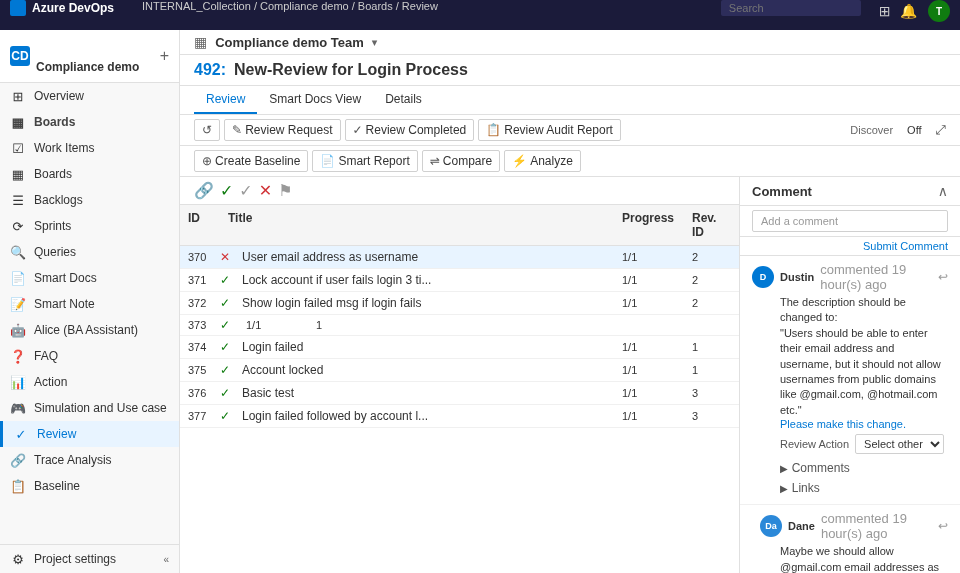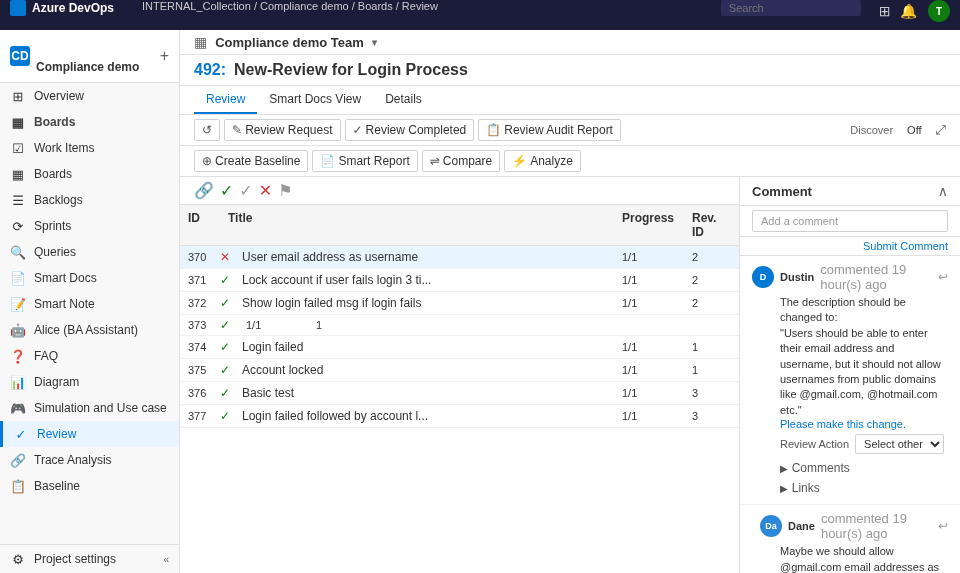--- a/index.html
+++ b/index.html
@@ -186,21 +186,21 @@
     <div class="sidebar-item">
       <span class="sidebar-icon">🤖</span>
       <span class="sidebar-label">Alice (BA Assistant)</span>
     </div>
     <div class="sidebar-item">
       <span class="sidebar-icon">❓</span>
       <span class="sidebar-label">FAQ</span>
     </div>
     <div class="sidebar-item">
       <span class="sidebar-icon">📊</span>
-      <span class="sidebar-label">Diagram</span>
+      <span class="sidebar-label">Action</span>
     </div>
     <div class="sidebar-item">
       <span class="sidebar-icon">🎮</span>
       <span class="sidebar-label">Simulation and Use case</span>
     </div>
     <div class="sidebar-item active">
       <span class="sidebar-icon">✓</span>
       <span class="sidebar-label">Review</span>
     </div>
     <div class="sidebar-item">

